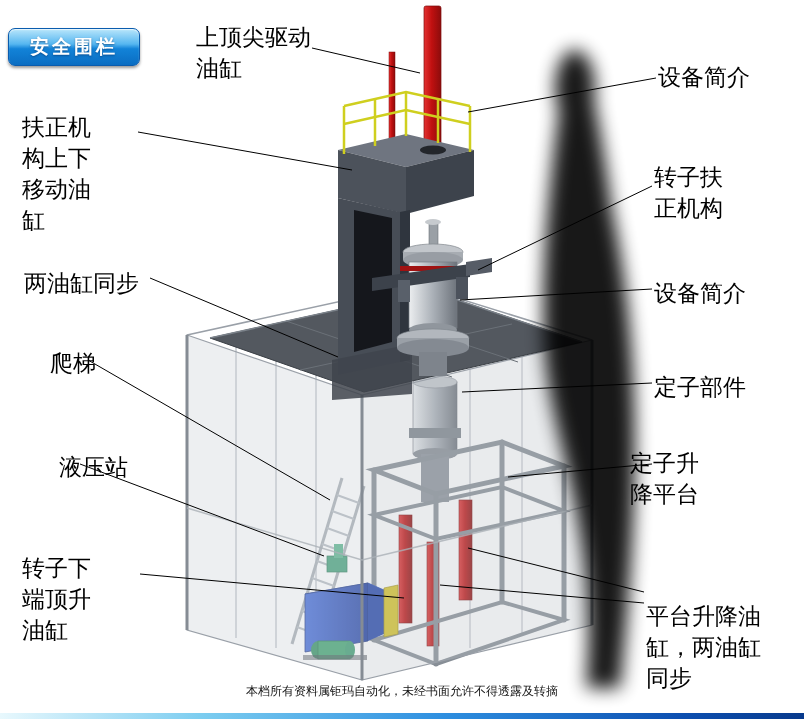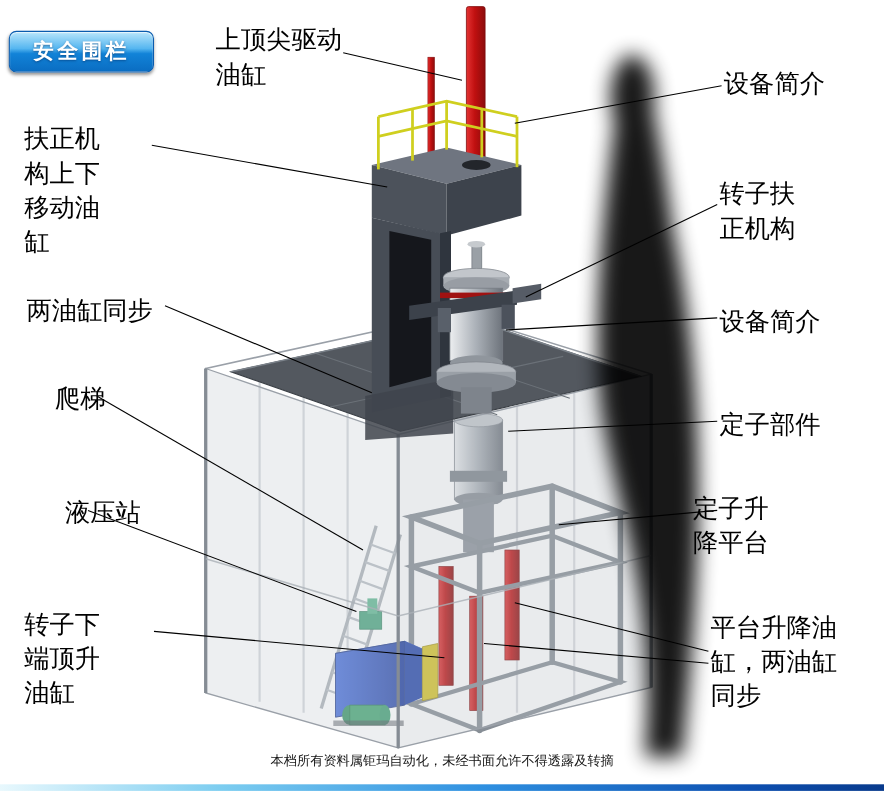--- a/index.html
+++ b/index.html
@@ -188,16 +188,16 @@
 <div class="callout" style="left:658px;top:62px;">设备简介</div>
 <div class="callout" style="left:22px;top:112px;width:90px;">扶正机构上下移动油缸</div>
 <div class="callout" style="left:654px;top:162px;width:90px;">转子扶正机构</div>
 <div class="callout" style="left:24px;top:268px;">两油缸同步</div>
 <div class="callout" style="left:654px;top:278px;">设备简介</div>
 <div class="callout" style="left:50px;top:348px;">爬梯</div>
 <div class="callout" style="left:654px;top:372px;">定子部件</div>
 <div class="callout" style="left:38px;top:452px;margin-left:21px;">液压站</div>
 <div class="callout" style="left:630px;top:448px;width:90px;">定子升降平台</div>
 <div class="callout" style="left:22px;top:553px;width:90px;">转子下端顶升油缸</div>
-<div class="callout" style="left:646px;top:556px;width:126px;">平台升降油缸，两油缸同步</div>
+<div class="callout" style="left:646px;top:601px;width:126px;">平台升降油缸，两油缸同步</div>
 
 <div class="footer-note">本档所有资料属钜玛自动化，未经书面允许不得透露及转摘</div>
 <div class="footer-bar"></div>
 
 </body></html>

